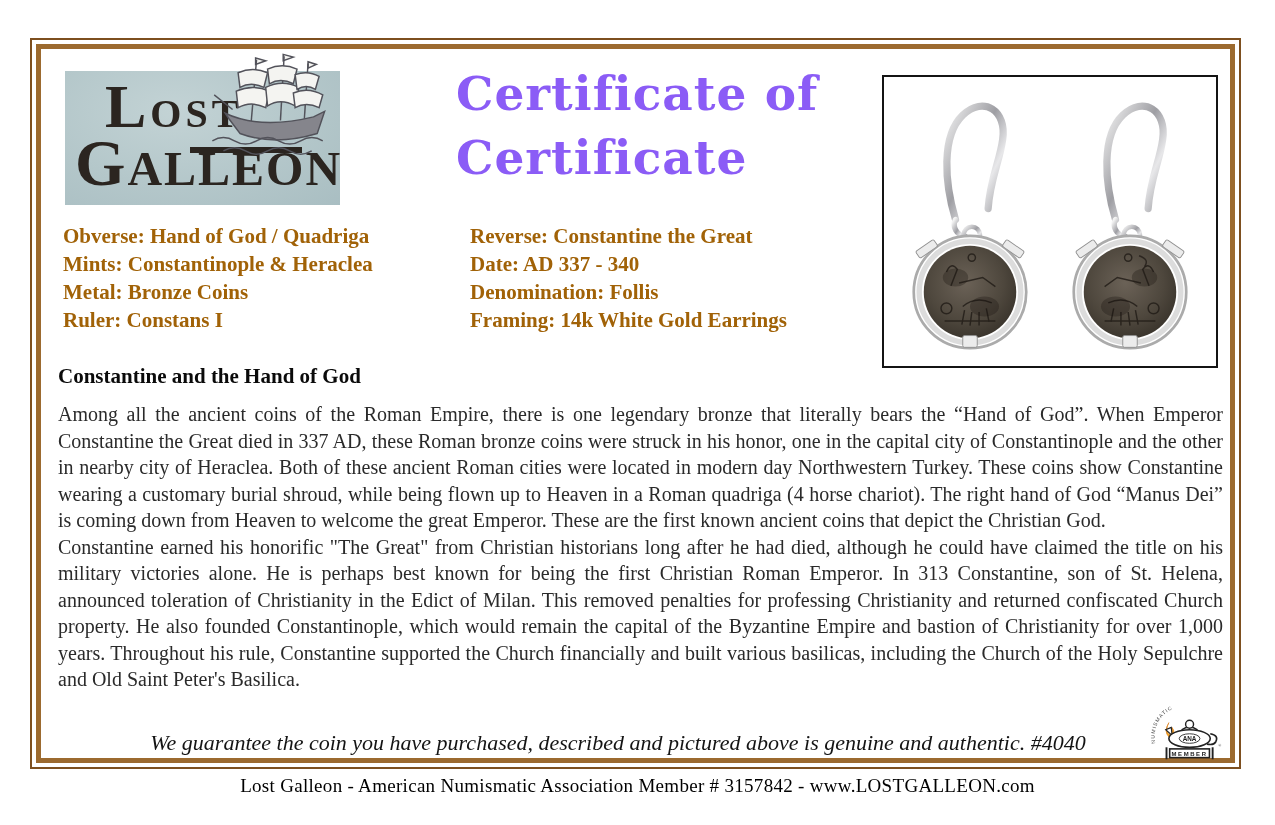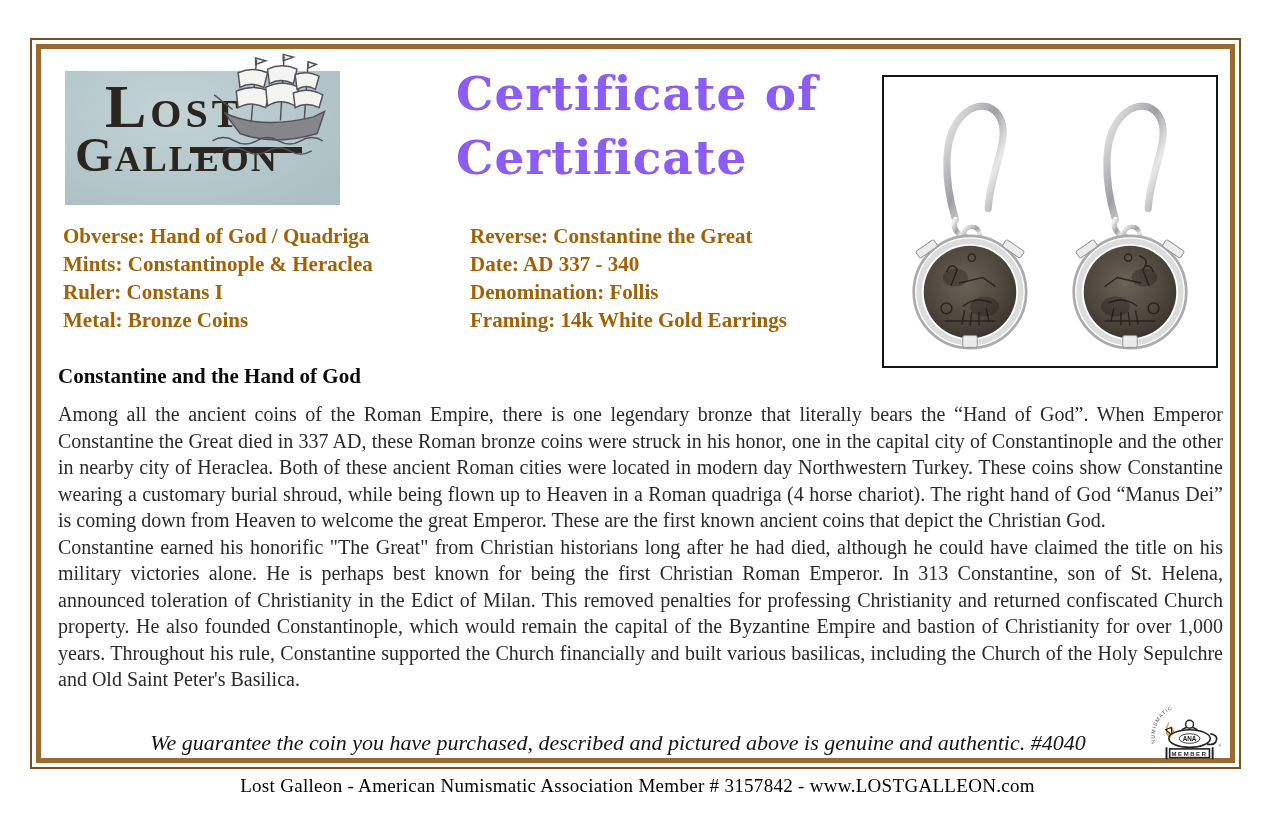--- a/index.html
+++ b/index.html
@@ -19,21 +19,21 @@
   }
   
   .logo-box {
     position:absolute; left:65px; top:71px; width:275px; height:134px;
     background:radial-gradient(ellipse at 40% 30%, #c3d3d5 0%, #b4c7ca 55%, #a9bec2 100%);
   }
   .logo-text { position:absolute; left:10px; top:4px; color:#2b2520;
     font-family:"Liberation Serif", serif; font-weight:bold; line-height:1; }
   .logo-lost { font-size:40px; letter-spacing:4px; margin-left:30px; }
   .logo-lost::first-letter { font-size:1.55em; }
-  .logo-galleon { font-size:36px; letter-spacing:2px; margin-top:-6px; }
+  .logo-galleon { font-size:48px; letter-spacing:2px; margin-top:-6px; }
   .logo-galleon::first-letter { font-size:1.35em; }
   .logo-bar { position:absolute; left:125px; top:76px; width:112px; height:6px; background:#2b2520; }
   .ship { position:absolute; left:205px; top:50px; width:138px; height:120px; }
   
   .title {
     position:absolute; left:456px; top:62px; width:420px;
     font-family:"DejaVu Serif", serif; font-weight:bold; color:#8b5cf6;
     font-size:47px; line-height:64px; letter-spacing:1px;
   }
   
@@ -169,22 +169,22 @@
       <ellipse cx="70" cy="236" rx="16" ry="11" fill="#16120e" opacity="0.3"></ellipse>
       <rect x="26" y="168" width="24" height="9" rx="2" transform="rotate(-35 38 172)" fill="#ececec" stroke="#8f8f8f"></rect>
       <rect x="122" y="168" width="24" height="9" rx="2" transform="rotate(35 134 172)" fill="#ececec" stroke="#8f8f8f"></rect>
       <rect x="78" y="268" width="16" height="13" rx="2" fill="#ececec" stroke="#8f8f8f"></rect>
     </svg>
   </div>
 
   <div class="details-left">
     <div class="detail-line">Obverse: Hand of God / Quadriga</div>
     <div class="detail-line">Mints: Constantinople &amp; Heraclea</div>
+    <div class="detail-line">Metal: Bronze Coins</div>
     <div class="detail-line">Ruler: Constans I</div>
-    <div class="detail-line">Metal: Bronze Coins</div>
   </div>
   <div class="details-right">
     <div class="detail-line">Reverse: Constantine the Great</div>
     <div class="detail-line">Date: AD 337 - 340</div>
     <div class="detail-line">Denomination: Follis</div>
     <div class="detail-line">Framing: 14k White Gold Earrings</div>
   </div>
 
   <div class="body-block">
     <div class="body-heading">Constantine and the Hand of God</div>

